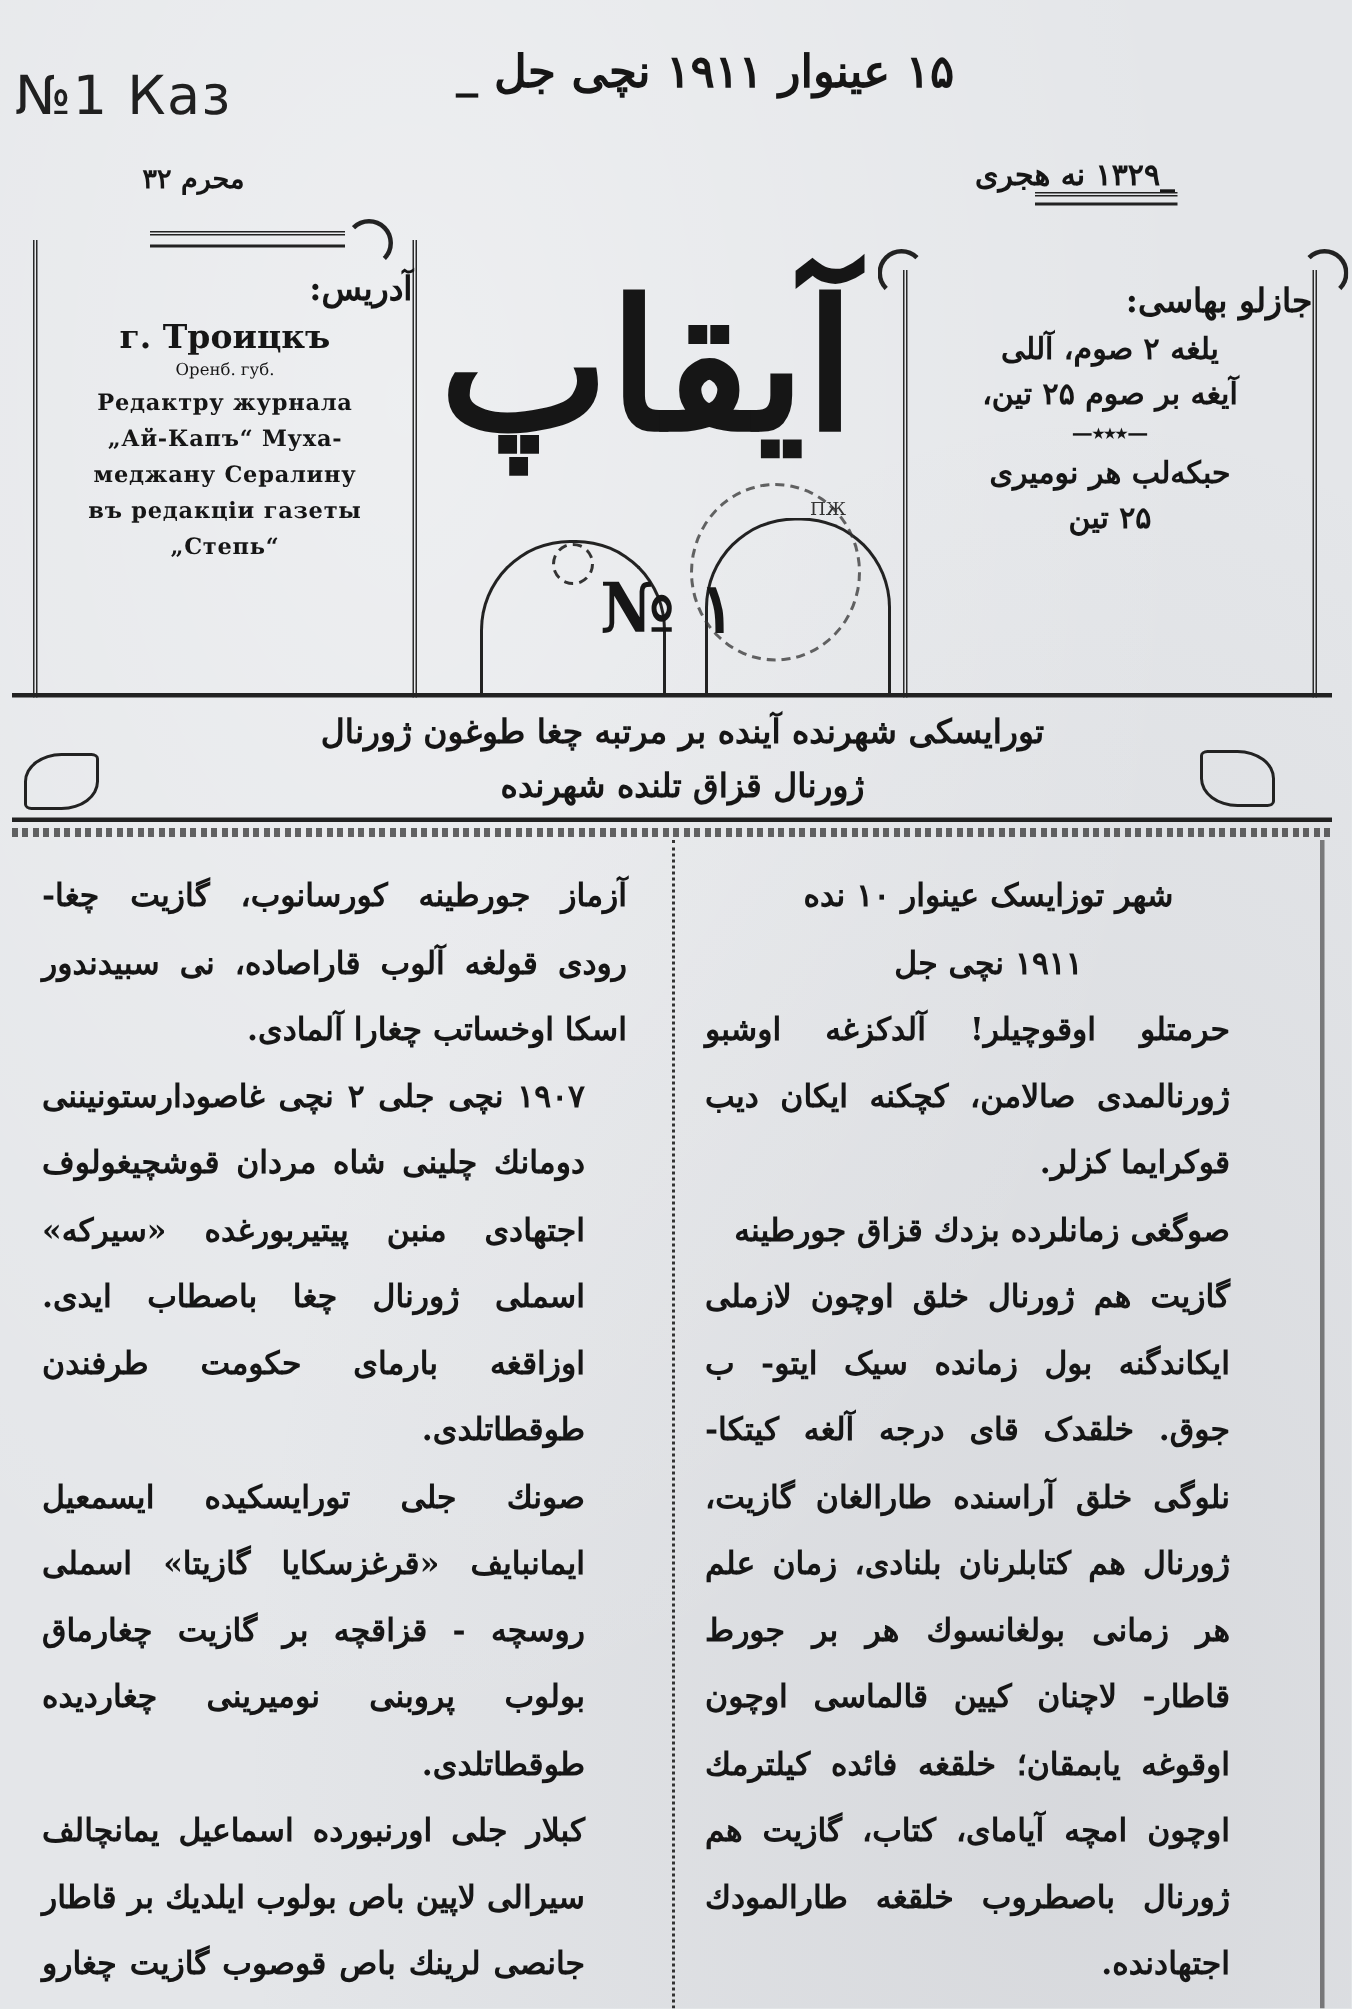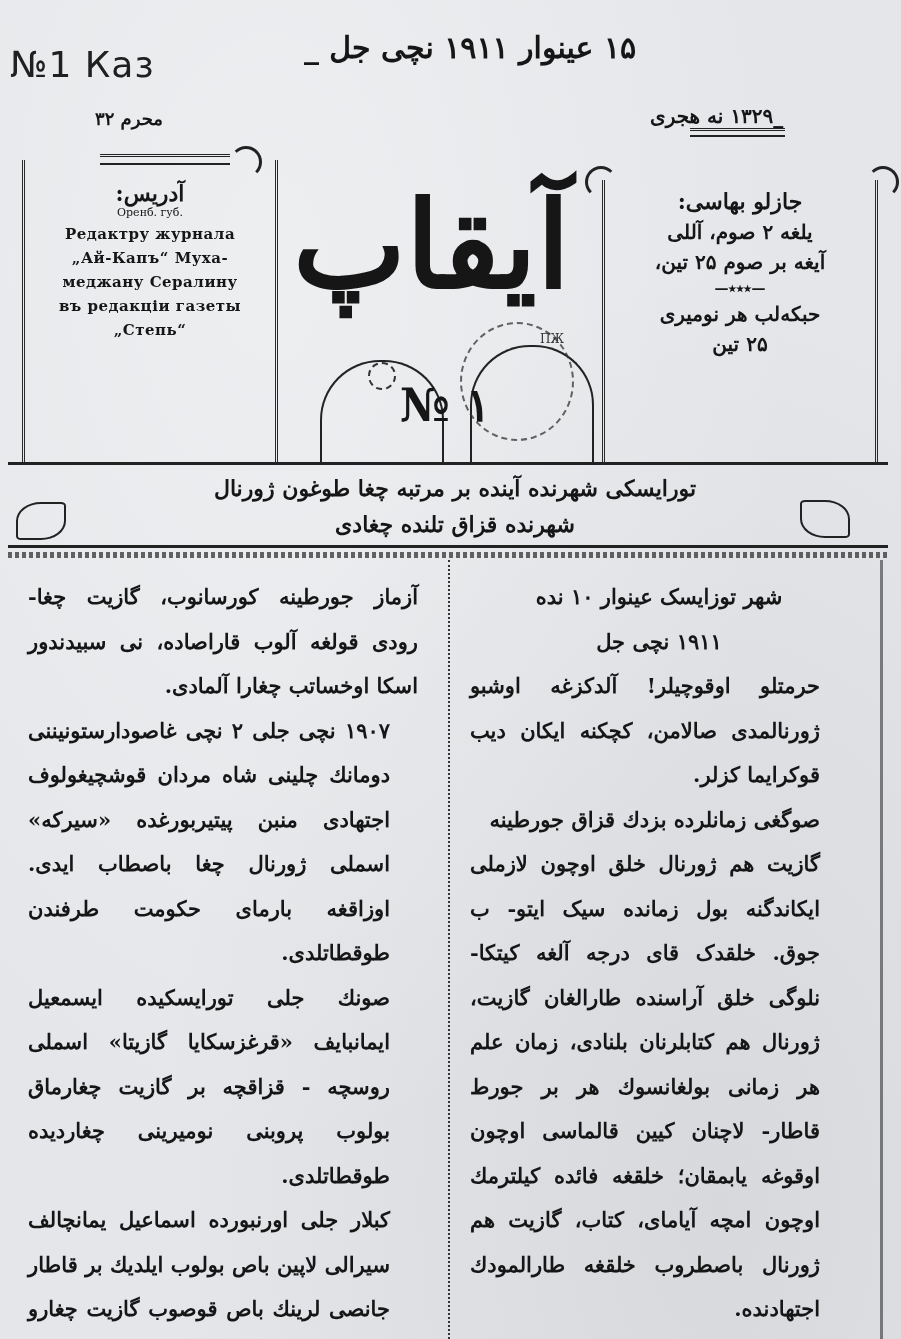--- a/index.html
+++ b/index.html
@@ -35,21 +35,21 @@
   .orn-top { height: 8px; border-top: 3px double #222; border-bottom: 2px solid #222; }
   .leftbox { left: 22px; top: 160px; width: 250px; height: 305px; }
   .rightbox { left: 602px; top: 180px; width: 270px; height: 285px; }
   .leftbox .orn-top { position: absolute; left: 75px; top: -6px; width: 130px; height: 6px; }
   .rightbox .orn-top { position: absolute; left: 85px; top: -52px; width: 95px; height: 4px; }
   .curl { position: absolute; width: 26px; height: 26px; border: 3px solid #222; border-radius: 50%; border-bottom-color: transparent; border-left-color: transparent; }
   .box-inner { text-align: center; padding-top: 20px; }
   .ru-h { font-size: 22px; font-weight: bold; margin: 6px 0 2px; }
   .ru-s { font-size: 11px; margin: 0 0 4px; }
   .ru-l { font-size: 15px; font-weight: bold; margin: 6px 0; letter-spacing: 0.5px; }
-  .ar-h { font-size: 22px; font-weight: bold; margin: 0; }
+  .ar-h { font-size: 22px; font-weight: bold; margin: 0; text-align: right; }
   .ar-l { font-size: 20px; font-weight: bold; margin: 6px 0; }
   .ar-sep { font-size: 14px; font-weight: bold; margin: 4px 0; letter-spacing: 2px; }
 
   
   .title { left: 330px; top: 180px; width: 240px; text-align: center; font-size: 120px; line-height: 130px; font-weight: bold; }
   .issue { left: 400px; top: 378px; font-size: 46px; font-weight: bold; font-family: "DejaVu Serif", serif; }
   .arch { position: absolute; border: 2px solid #222; border-bottom: none; border-radius: 60px 60px 0 0; }
   .stamp { position: absolute; left: 460px; top: 322px; width: 110px; height: 115px; border: 2px dashed #333; border-radius: 50%; opacity: 0.75; }
   .stamp-txt { position: absolute; left: 540px; top: 332px; font-size: 12px; color: #333; }
   .small-orn { position: absolute; left: 368px; top: 362px; width: 24px; height: 24px; border: 2px dashed #333; border-radius: 50%; }
@@ -81,20 +81,21 @@
 
   <div class="abs rtl dateline">۱۵ عینوار ۱۹۱۱ نچی جل _</div>
   <div class="abs rtl hijri">_۱۳۲۹ نه هجری</div>
   <div class="abs rtl muharram">محرم ۳۲</div>
 
   <div class="abs box leftbox">
     <div class="orn-top"></div>
     <div class="curl" style="left:205px;top:-14px;"></div>
     <div class="box-inner">
       <p class="ar-h rtl">آدریس:</p>
+      <p class="ru-h">г. Троицкъ</p>
       <p class="ru-s">Оренб. губ.</p>
       <p class="ru-l">Редактру журнала</p>
       <p class="ru-l">„Ай-Капъ“ Муха-</p>
       <p class="ru-l">меджану Сералину</p>
       <p class="ru-l">въ редакціи газеты</p>
       <p class="ru-l">„Степь“</p>
     </div>
   </div>
 
   <div class="abs box rightbox">
@@ -115,21 +116,21 @@
   <div class="arch" style="left:320px;top:360px;width:120px;height:100px;"></div>
   <div class="arch" style="left:470px;top:345px;width:120px;height:115px;"></div>
   <div class="small-orn"></div>
   <div class="abs issue">№ ۱</div>
   <div class="stamp"></div>
   <div class="stamp-txt">ПЖ</div>
 
   <div class="rule" style="top:462px;"></div>
   <div class="rtl abs slogan">
     <div>تورایسکی شهرنده آینده بر مرتبه چغا طوغون ژورنال</div>
-    <div>شهرنده قزاق تلنده چغادی</div>
+    <div>ژورنال قزاق تلنده شهرنده</div>
   </div>
   <div class="leaf" style="left:16px;top:502px;"></div>
   <div class="leaf" style="left:800px;top:500px;transform:scaleX(-1);"></div>
   <div class="rule" style="top:545px;"></div>
   <div class="rule-wavy" style="top:552px;"></div>
 
   <div class="divider"></div>
   <div class="edge"></div>
 
   <div class="col col-left rtl">

